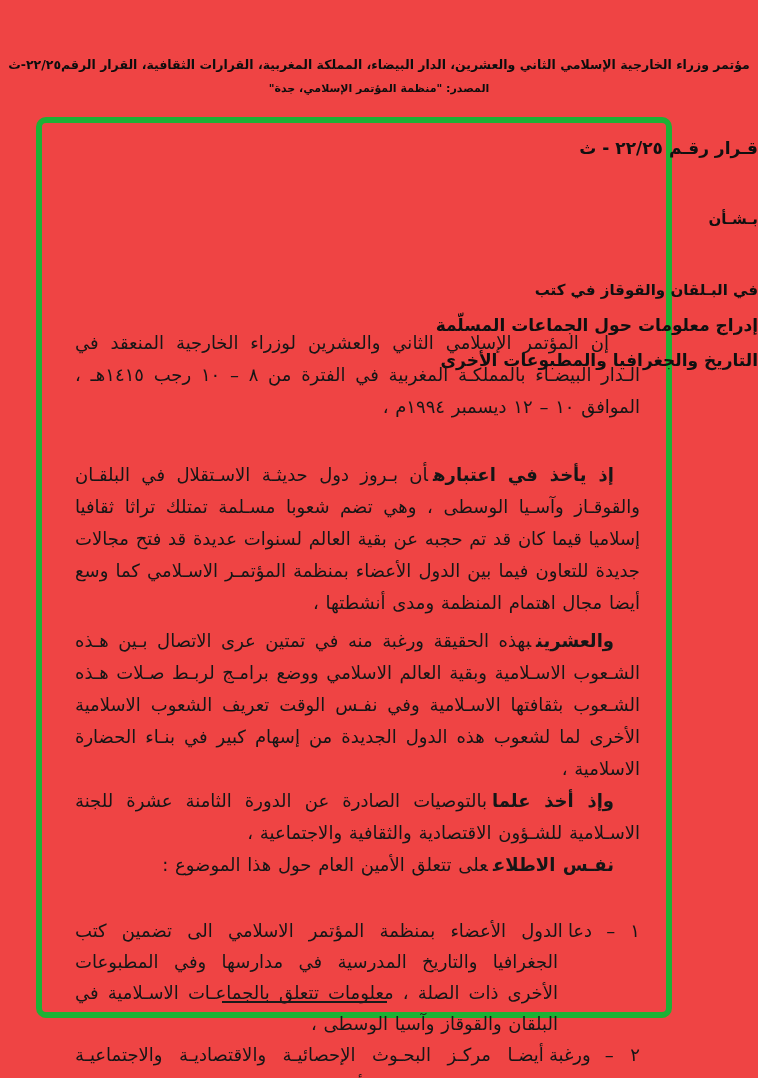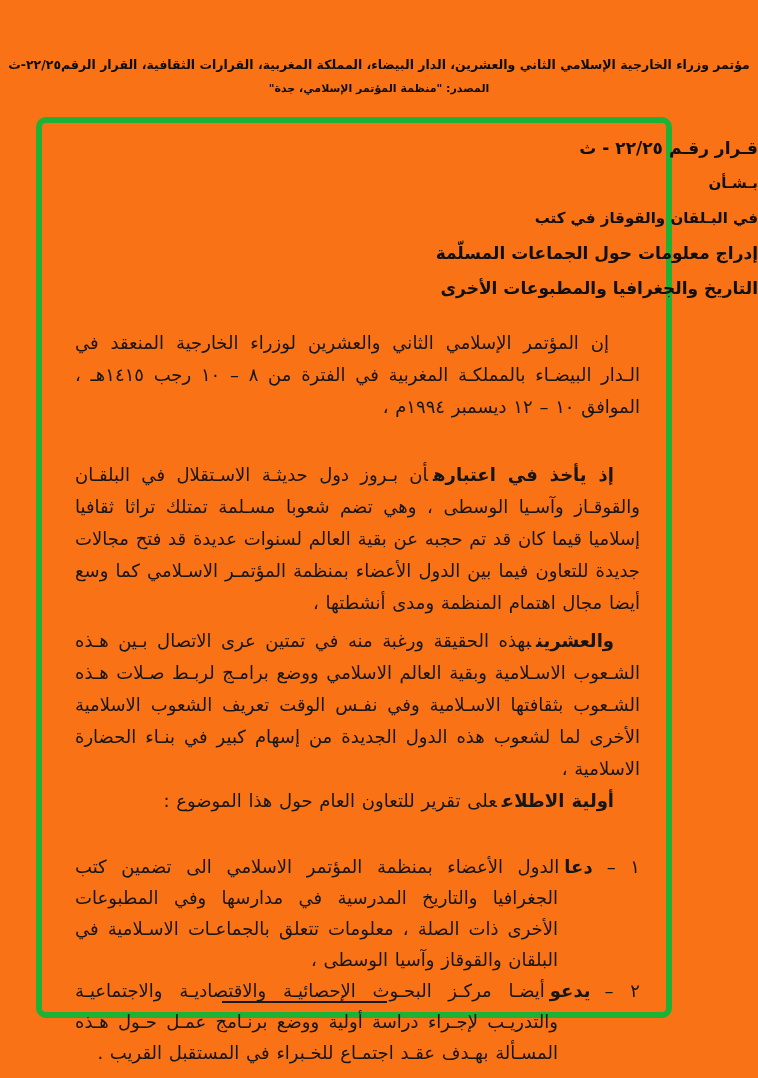--- a/index.html
+++ b/index.html
@@ -1,17 +1,17 @@
 <!DOCTYPE html>
 <html lang="ar" dir="rtl"><head>
 <meta charset="utf-8">
 <style>
   html,body{margin:0;padding:0;background:#ffffff;}
   .page{
-    position:relative;width:758px;height:1078px;background:#f97316;
+    position:relative;width:758px;height:1078px;background:#ef4444;
     direction:rtl;overflow:hidden;color:#161616;
     font-family:"DejaVu Sans",sans-serif;
   }
   .hdr1{
     position:absolute;top:57px;left:0;right:0;text-align:center;
     font-size:12.5px;font-weight:bold;white-space:nowrap;color:#0d0d0d;
   }
   .hdr2{
     position:absolute;top:82px;left:0;right:0;text-align:center;
     font-size:11px;font-weight:bold;color:#0d0d0d;
@@ -20,35 +20,35 @@
     position:absolute;left:36px;top:117px;width:636px;height:901px;
     box-sizing:border-box;border:6px solid #1db135;border-radius:10px;
     background:transparent;
   }
   .titleblock{
     position:absolute;top:131px;left:0;right:0;text-align:right;
     font-weight:bold;color:#101010;
   }
   .titleblock .tl{line-height:35px;}
   .t-large{font-size:17px;}
-  .t-small{font-size:15px;}
+  .t-small{font-size:15px;margin-top:36px;}
   .body{
     position:absolute;top:327px;right:118px;left:75px;
     font-size:18px;line-height:32px;text-align:justify;word-spacing:1px;
     color:#161616;
   }
   .para{margin:0;text-indent:26px;}
   .m-after-p1{margin-bottom:36px;}
   .m-after-p2{margin-bottom:6px;margin-top:20px;}
   .p5{text-align:right;margin-bottom:34px;}
   .lead{font-weight:bold;margin-left:5px;}
   .items{margin:0;}
   .item{padding-right:82px;text-indent:-82px;line-height:31px;margin:0;text-align:justify;}
   .marker{display:inline;margin-left:14px;}
-  .itemlead{font-weight:bold;margin-left:5px;}
+  .itemlead{font-weight:normal;margin-left:5px;}
   .rule{
     position:absolute;left:222px;top:1001px;width:165px;height:0;
     border-top:2px solid #1a1a1a;
   }
 </style>
 </head>
 <body>
 
 <div class="page">
 
@@ -66,26 +66,27 @@
   </div>
 
   <div class="body">
 
     <p class="para m-after-p1"><span class="lead"></span><span>إن المؤتمر الإسلامي الثاني والعشرين لوزراء الخارجية المنعقد في الـدار البيضـاء بالمملكـة المغربية في الفترة من ٨ – ١٠ رجب ١٤١٥هـ ، الموافق ١٠ – ١٢ ديسمبر ١٩٩٤م ،</span></p>
 
     <p class="para m-after-p2"><span class="lead">إذ يأخذ في اعتباره</span><span>أن بـروز دول حديثـة الاسـتقلال في البلقـان والقوقـاز وآسـيا الوسطى ، وهي تضم شعوبا مسـلمة تمتلك تراثا ثقافيا إسلاميا قيما كان قد تم حجبه عن بقية العالم لسنوات عديدة قد فتح مجالات جديدة للتعاون فيما بين الدول الأعضاء بمنظمة المؤتمـر الاسـلامي كما وسع أيضا مجال اهتمام المنظمة ومدى أنشطتها ،</span></p>
 
     <p class="para"><span class="lead">والعشرين</span><span>بهذه الحقيقة ورغبة منه في تمتين عرى الاتصال بـين هـذه الشـعوب الاسـلامية وبقية العالم الاسلامي ووضع برامـج لربـط صـلات هـذه الشـعوب بثقافتها الاسـلامية وفي نفـس الوقت تعريف الشعوب الاسلامية الأخرى لما لشعوب هذه الدول الجديدة من إسهام كبير في بنـاء الحضارة الاسلامية ،</span></p>
 
+    <p class="para"><span class="lead">وإذ أخذ علما</span><span>بالتوصيات الصادرة عن الدورة الثامنة عشرة للجنة الاسـلامية للشـؤون الاقتصادية والثقافية والاجتماعية ،</span></p>
 
-    <p class="para p5"><span class="lead">أولية الاطلاع</span><span>على تقرير للتعاون العام حول هذا الموضوع :</span></p>
+    <p class="para p5"><span class="lead">نفـس الاطلاع</span><span>على تتعلق الأمين العام حول هذا الموضوع :</span></p>
 
     <div class="items">
       <p class="item"><span class="marker">١ –</span><span class="itemlead">دعا</span><span>الدول الأعضاء بمنظمة المؤتمر الاسلامي الى تضمين كتب الجغرافيا والتاريخ المدرسية في مدارسها وفي المطبوعات الأخرى ذات الصلة ، معلومات تتعلق بالجماعـات الاسـلامية في البلقان والقوقاز وآسيا الوسطى ،</span></p>
 
-      <p class="item"><span class="marker">٢ –</span><span class="itemlead">يدعو</span><span>أيضـا مركـز البحـوث الإحصائيـة والاقتصاديـة والاجتماعيـة والتدريـب لإجـراء دراسة أولية ووضع برنـامج عمـل حـول هـذه المسـألة بهـدف عقـد اجتمـاع للخـبراء في المستقبل القريب .</span></p>
+      <p class="item"><span class="marker">٢ –</span><span class="itemlead">ورغبة</span><span>أيضـا مركـز البحـوث الإحصائيـة والاقتصاديـة والاجتماعيـة والتدريـب لإجـراء دراسة أولية ووضع برنـامج عمـل حـول هـذه المسـألة بهـدف عقـد اجتمـاع للخـبراء في المستقبل القريب .</span></p>
     </div>
 
   </div>
 
   <div class="rule"></div>
 
 </div>
 
 </body></html>

